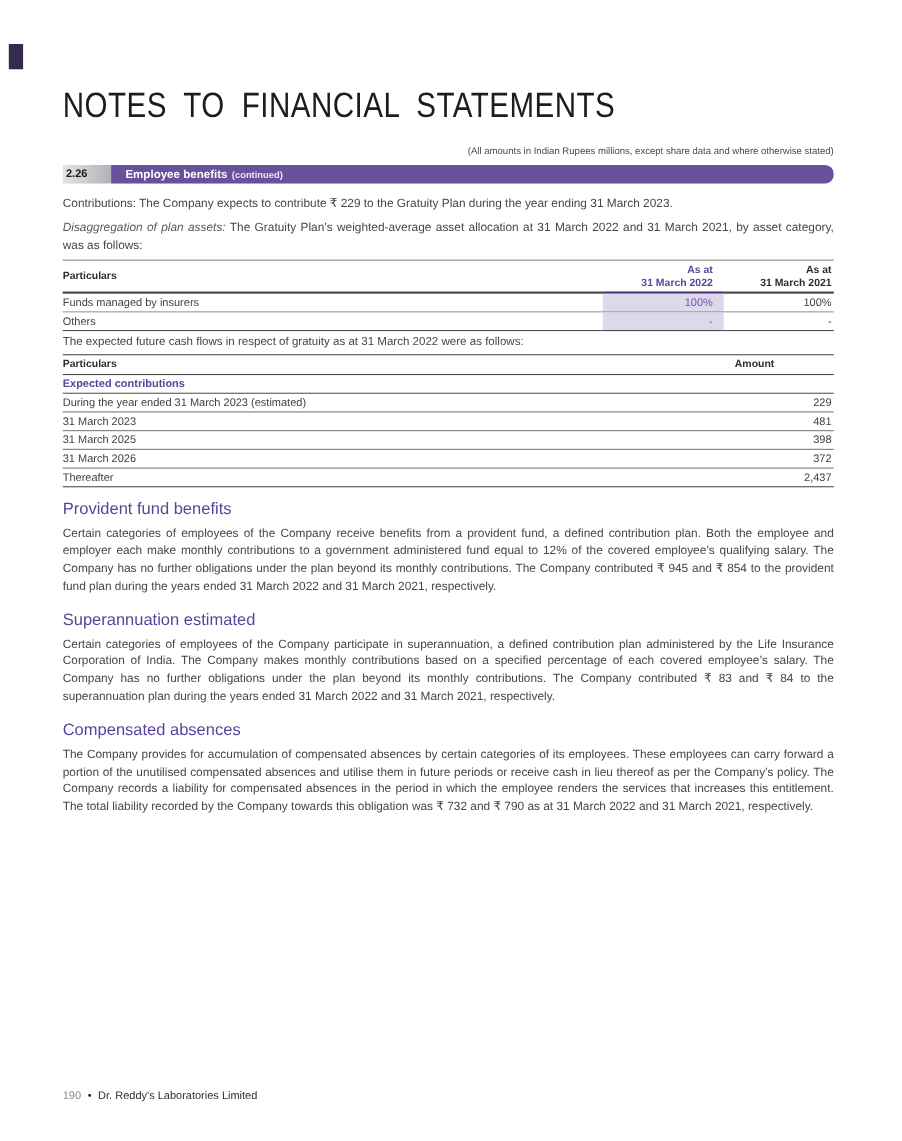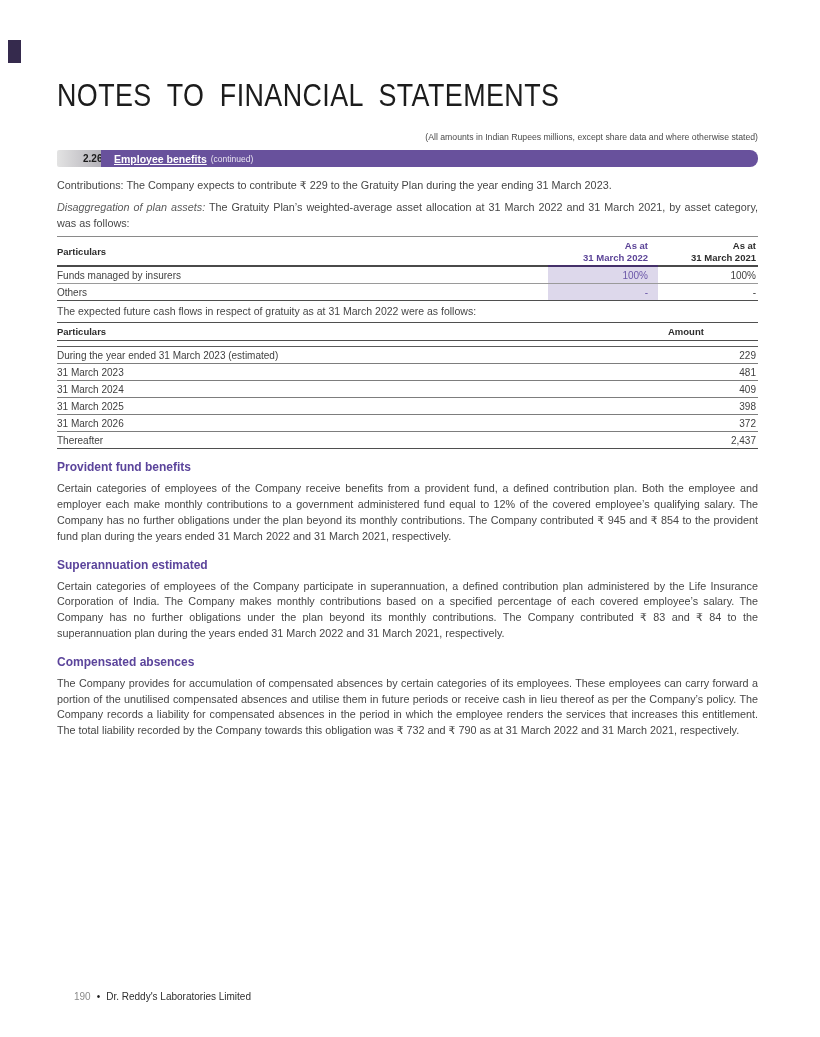--- a/index.html
+++ b/index.html
@@ -17,26 +17,26 @@
     margin-top:77px; font-size:32px; font-weight:400; color:#1c1c1c;
     letter-spacing:0.5px; word-spacing:9px; white-space:nowrap;
     transform:scaleX(0.84); transform-origin:left center;
   }
 
   .amounts-note { margin-top:18px; text-align:right; font-size:8.7px; color:#4a4a4a; }
 
   .section-bar { margin-top:8px; height:17px; display:flex; border-radius:2px 8px 8px 2px; overflow:hidden; }
   .section-num {
     width:44px; background:linear-gradient(to right,#e3e3e3,#b4b2b9);
-    display:flex; align-items:center; padding-left:26px;
+    display:flex; align-items:center; padding-left:3px;
     font-weight:bold; font-size:10px; color:#1a1a1a; flex:none;
   }
   .section-title-wrap { flex:1; background:#68519c; display:flex; align-items:center; padding-left:13px; }
-  .section-title { font-weight:bold; font-size:10.5px; color:#ffffff;text-decoration:underline; }
-  .section-continued { font-size:8.5px; color:rgba(255,255,255,0.85); margin-left:4px; }
+  .section-title { font-weight:bold; font-size:10.5px; color:#ffffff; }
+  .section-continued { font-size:8.5px; color:rgba(255,255,255,0.85); margin-left:4px;font-weight:bold; }
 
   .para { font-size:10.8px; line-height:15.8px; color:#464646; text-align:justify; }
   .p-contributions { margin-top:11px; }
   .p-disaggregation { margin-top:6px; }
   .italic-lead { font-style:italic; color:#5a5a5a; }
 
   
   .t1 { margin-top:5px; font-size:10px; border-top:1px solid #8a8a8a; }
   .t1-head { display:flex; align-items:flex-end; }
   .t1-head .c-part {
@@ -69,25 +69,25 @@
   .t2 { margin-top:5px; font-size:10px; border-top:1.5px solid #4f4f4f; }
   .t2-head { display:flex; padding:3px 0; border-bottom:1.5px solid #4f4f4f; font-weight:bold; font-size:9.5px; color:#2d2d2d; }
   .t2-head .h-label { flex:1; }
   .t2-head .h-amount { width:90px; flex:none; padding-right:2px; }
   .t2-row { display:flex; padding:2.5px 0; border-bottom:1px solid #7d7d7d; color:#3f3f3f; }
   .t2-row .r-label { flex:1; }
   .t2-row .r-amount { width:90px; flex:none; text-align:right; padding-right:2px; }
   .t2-row.subheader { color:#5b449b; font-weight:bold; border-bottom:1px solid #5a5a5a; }
   .t2-row.last { border-bottom:1.5px solid #4f4f4f; }
 
-  .benefit-heading { margin-top:13px; font-size:12px; font-weight:bold; color:#5b449b; }
+  .benefit-heading { margin-top:13px; font-size:15px; font-weight:normal; color:#5b449b; }
   .benefit-body { margin-top:7px; }
   .benefit-heading.first { margin-top:11px; }
 
-  .footer { position:absolute; left:74px; top:991px; font-size:10px; display:flex; align-items:center;text-align:center; }
+  .footer { position:absolute; left:57px; top:991px; font-size:10px; display:flex; align-items:center;text-align:center; }
   .footer .page-num { color:#8a8a8a; }
   .footer .bullet { color:#1a1a1a; margin:0 6px; font-size:10px; }
   .footer .company { color:#2e2e2e; }
 </style>
 </head>
 <body>
 
 <div class="corner-tab"></div>
 
 <div class="content">
@@ -127,33 +127,30 @@
   </div>
 
   <p class="cashflow-intro">The expected future cash flows in respect of gratuity as at 31 March 2022 were as follows:</p>
 
   <div class="t2">
     <div class="t2-head">
       <div class="h-label">Particulars</div>
       <div class="h-amount">Amount</div>
     </div>
     <div class="t2-row subheader">
+      <div class="r-label">Expected contributions</div>
       <div class="r-amount"></div>
     </div>
     <div class="t2-row">
       <div class="r-label">During the year ended 31 March 2023 (estimated)</div>
       <div class="r-amount">229</div>
     </div>
     <div class="t2-row">
       <div class="r-label">31 March 2023</div>
       <div class="r-amount">481</div>
-    </div>
-    <div class="t2-row">
-      <div class="r-label">31 March 2024</div>
-      <div class="r-amount">409</div>
     </div>
     <div class="t2-row">
       <div class="r-label">31 March 2025</div>
       <div class="r-amount">398</div>
     </div>
     <div class="t2-row">
       <div class="r-label">31 March 2026</div>
       <div class="r-amount">372</div>
     </div>
     <div class="t2-row last">

